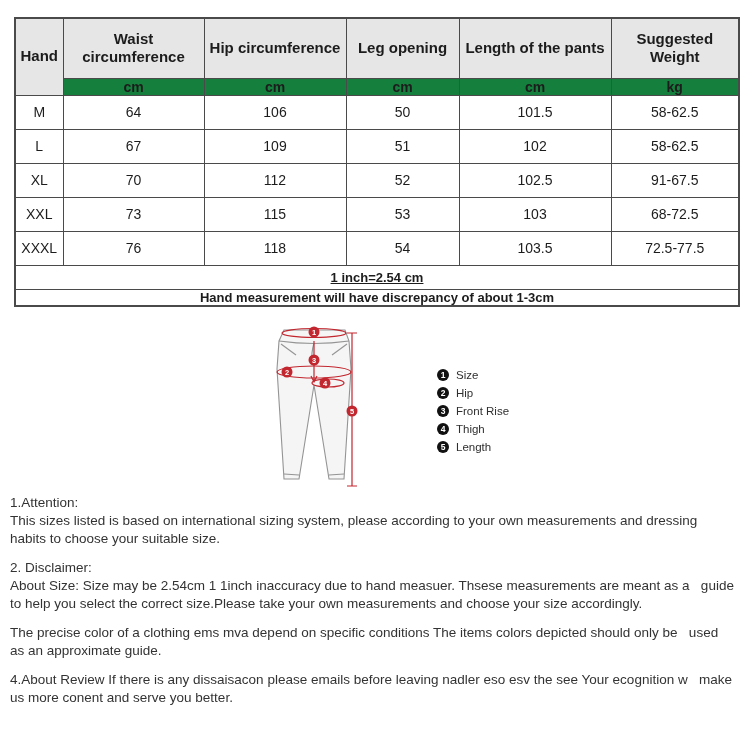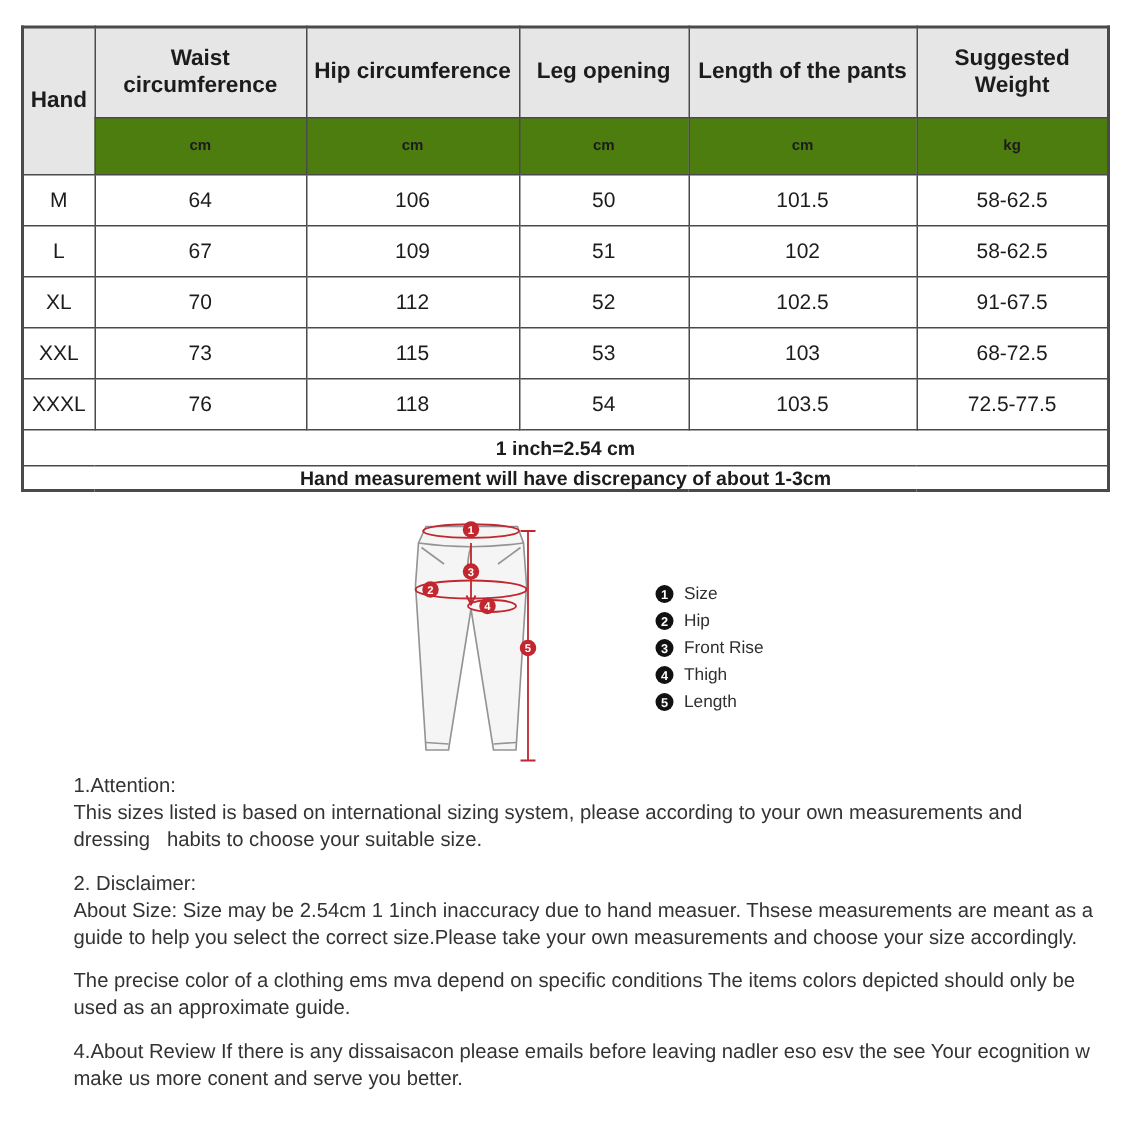--- a/index.html
+++ b/index.html
@@ -28,53 +28,53 @@
     font-weight: normal;
   }
   table.size-table tr.hdr th {
     background: #e6e6e6;
     font-weight: bold;
     font-size: 15px;
     height: 60px;
     line-height: 1.25;
   }
   table.size-table tr.units td {
-    background: #4d7c0f;
-    font-weight: bold;
-    font-size: 10px;
-    height: 38px;
+    background: #15803d;
+    font-weight: bold;
+    font-size: 14px;
+    height: 16px;
   }
   table.size-table th.size-col {
     background: #e6e6e6;
     font-weight: bold;
     font-size: 15px;
   }
   table.size-table tr.data td { height: 34px; font-size: 14px; }
   table.size-table tr.fn td {
     font-weight: bold;
     font-size: 13px;
   }
-  table.size-table tr.fn1 td { height: 24px; }
+  table.size-table tr.fn1 td { height: 24px; text-decoration: underline; }
   table.size-table tr.fn2 td { height: 16px; }
   
   .diagram-area { position: relative; height: 183px; }
   .pants-svg { position: absolute; left: 254px; top: 14px; }
   .legend { position: absolute; left: 437px; top: 62px; }
   .legend-item { display: flex; align-items: center; margin-bottom: 6px; }
   .legend-num {
     width: 12px; height: 12px; border-radius: 50%;
     background: #111111; color: #ffffff;
     font-size: 8.5px; font-weight: bold;
     display: flex; align-items: center; justify-content: center;
     margin-right: 7px; flex: 0 0 auto;
   }
   .legend-label { font-size: 11.5px; color: #2f2f2f; }
   
   .notes { margin: 4px 14px 0 10px; color: #333333; }
-  .note-block { margin-bottom: 11px; margin-left: 39px; }
+  .note-block { margin-bottom: 11px; }
   .note-heading { font-size: 13.5px; line-height: 18px; white-space: pre-wrap; }
   .note-body { font-size: 13.5px; line-height: 18px; white-space: pre-wrap; }
 </style>
 </head>
 <body>
 
 <div class="size-table-wrap">
   <table class="size-table">
     <colgroup>
       <col style="width:48px">

